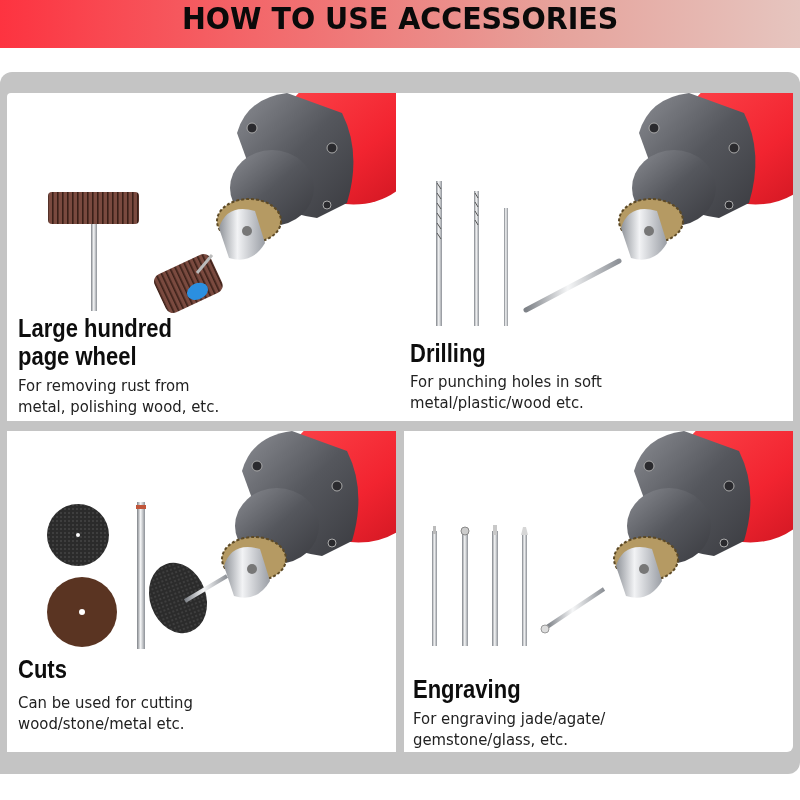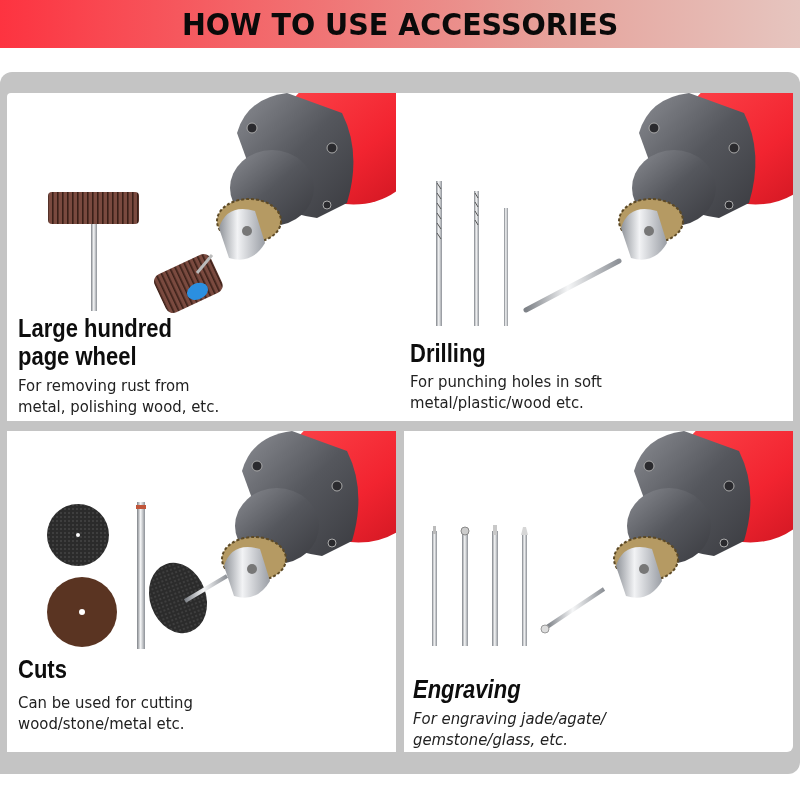--- a/index.html
+++ b/index.html
@@ -2,39 +2,39 @@
 <html><head>
 <meta charset="utf-8">
 <style>
   * { box-sizing: border-box; margin: 0; padding: 0; }
   html, body { width: 800px; height: 800px; background: #ffffff; overflow: hidden; }
   body { position: relative; font-family: "Liberation Sans", sans-serif; }
 
   .banner {
     position: absolute; left: 0; top: 0; width: 800px; height: 48px;
     background: linear-gradient(90deg, #fd3340 0%, #f26c6e 35%, #e6a39c 70%, #e6c5bf 100%);
-    display: flex; align-items: center; justify-content: center;
+    display: flex; justify-content: center;
   }
   .banner-title {
     font-family: "DejaVu Sans", sans-serif; font-weight: bold;
     font-size: 31px; color: #0a0a0a; letter-spacing: 0px;
     transform: scaleX(0.92);
   }
 
   .frame {
     position: absolute; left: 0; top: 72px; width: 800px; height: 702px;
     background: #c4c4c4; border-radius: 12px 12px 12px 0;
   }
   .panel {
     position: absolute; background: #ffffff; overflow: hidden;
   }
   .p1 { left: 7px;   top: 93px;  width: 439px; height: 328px; border-top-left-radius: 4px; }
   .p2 { left: 404px; top: 93px;  width: 389px; height: 328px; }
   .p3 { left: 7px;   top: 431px; width: 389px; height: 321px; }
-  .p4 { left: 404px; top: 431px; width: 389px; height: 321px; border-bottom-right-radius: 6px; font-style: italic; }
+  .p4 { left: 404px; top: 431px; width: 389px; height: 321px; border-bottom-right-radius: 6px; }
 
   .heading {
     position: absolute; font-family: "Liberation Sans", sans-serif; font-weight: bold;
     color: #0d0d0d; font-size: 25px; line-height: 28px; transform-origin: left top;
     transform: scaleX(0.88); white-space: nowrap;
   }
   .desc {
     position: absolute; font-family: "DejaVu Sans", sans-serif; color: #222;
     font-size: 15.5px; line-height: 21px; white-space: nowrap;
     transform-origin: left top; transform: scaleX(0.96);

